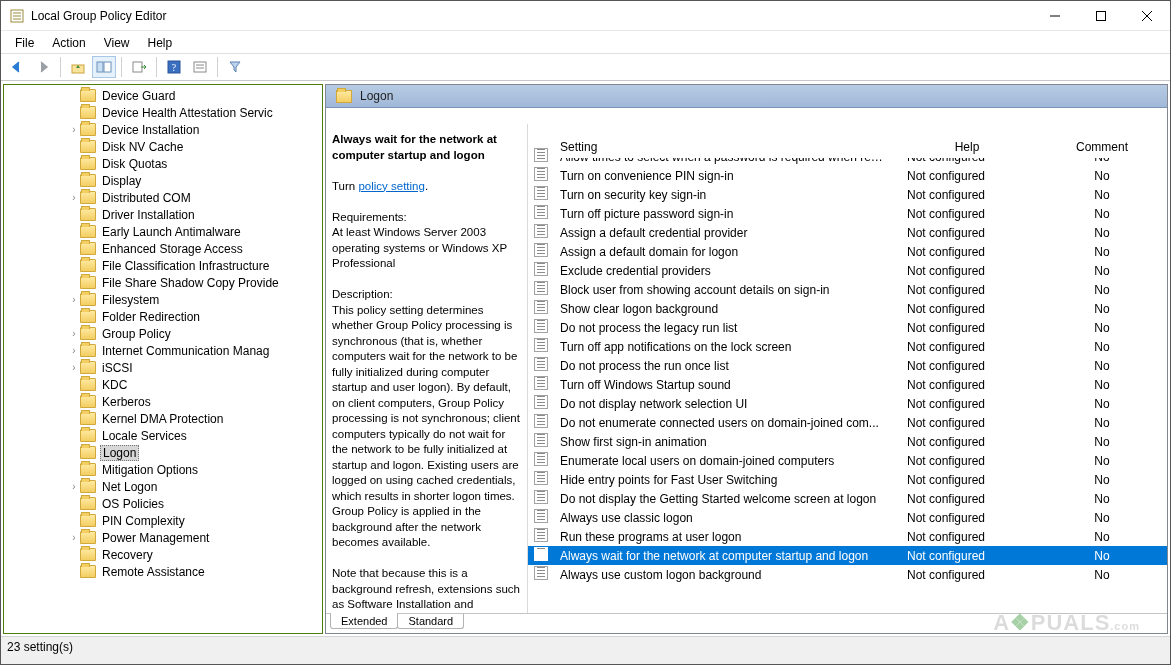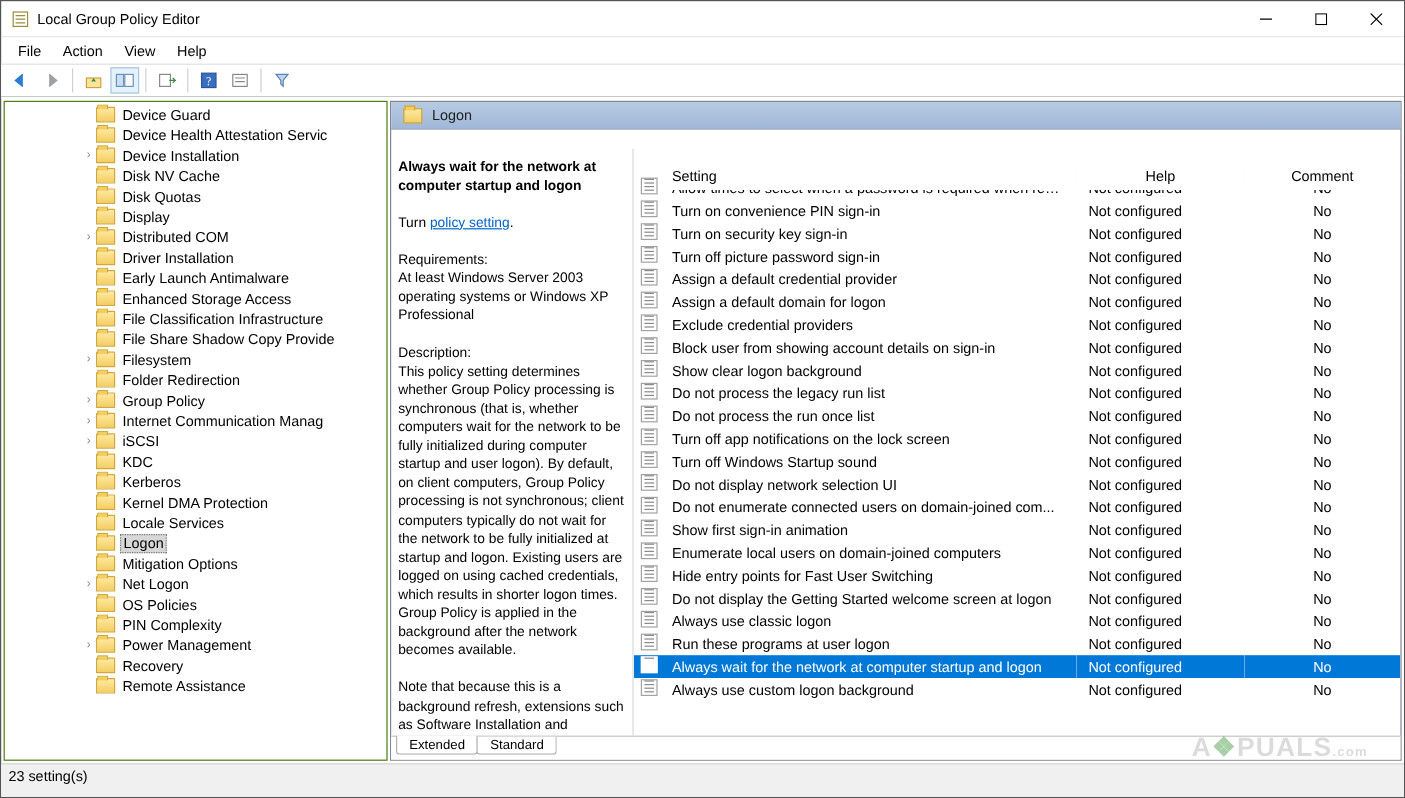--- a/index.html
+++ b/index.html
@@ -601,27 +601,27 @@
                   <td class="comment">No</td>
                 </tr>
                 <tr>
                   <td class="icon-cell"><span class="pol-icon"></span></td>
                   <td style="max-width: 340px;">Do not process the legacy run list</td>
                   <td class="state">Not configured</td>
                   <td class="comment">No</td>
                 </tr>
                 <tr>
                   <td class="icon-cell"><span class="pol-icon"></span></td>
+                  <td style="max-width: 340px;">Turn off app notifications on the lock screen</td>
+                  <td class="state">Not configured</td>
+                  <td class="comment">No</td>
+                </tr>
+                <tr>
+                  <td class="icon-cell"><span class="pol-icon"></span></td>
                   <td style="max-width: 340px;">Do not process the run once list</td>
-                  <td class="state">Not configured</td>
-                  <td class="comment">No</td>
-                </tr>
-                <tr>
-                  <td class="icon-cell"><span class="pol-icon"></span></td>
-                  <td style="max-width: 340px;">Turn off app notifications on the lock screen</td>
                   <td class="state">Not configured</td>
                   <td class="comment">No</td>
                 </tr>
                 <tr>
                   <td class="icon-cell"><span class="pol-icon"></span></td>
                   <td style="max-width: 340px;">Turn off Windows Startup sound</td>
                   <td class="state">Not configured</td>
                   <td class="comment">No</td>
                 </tr>
                 <tr>

